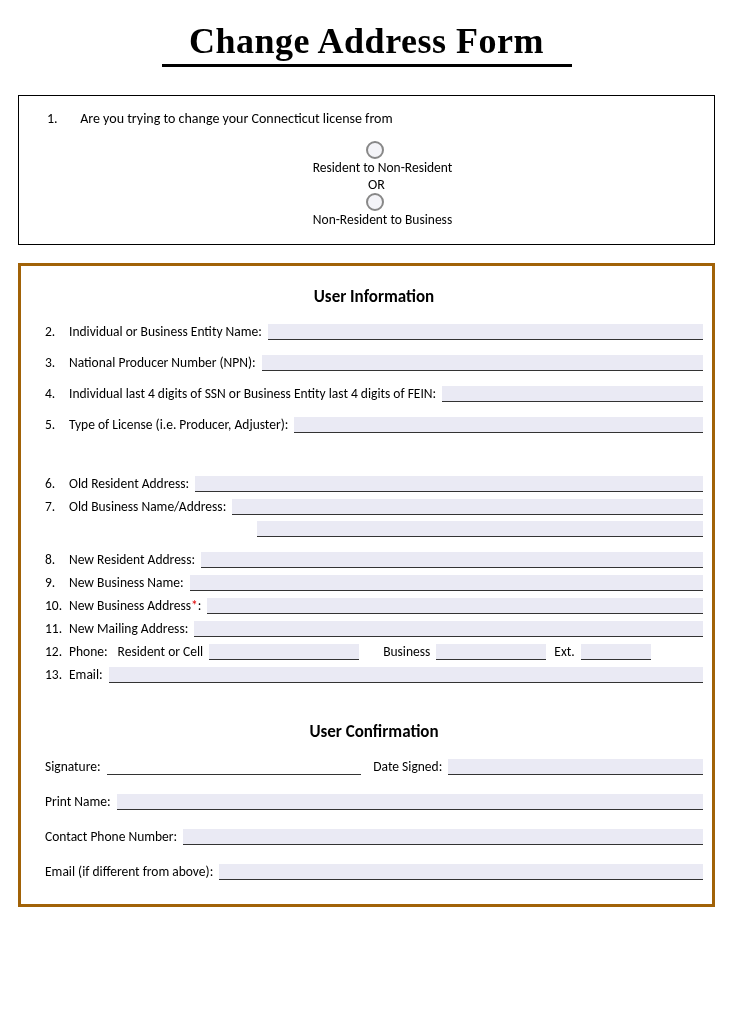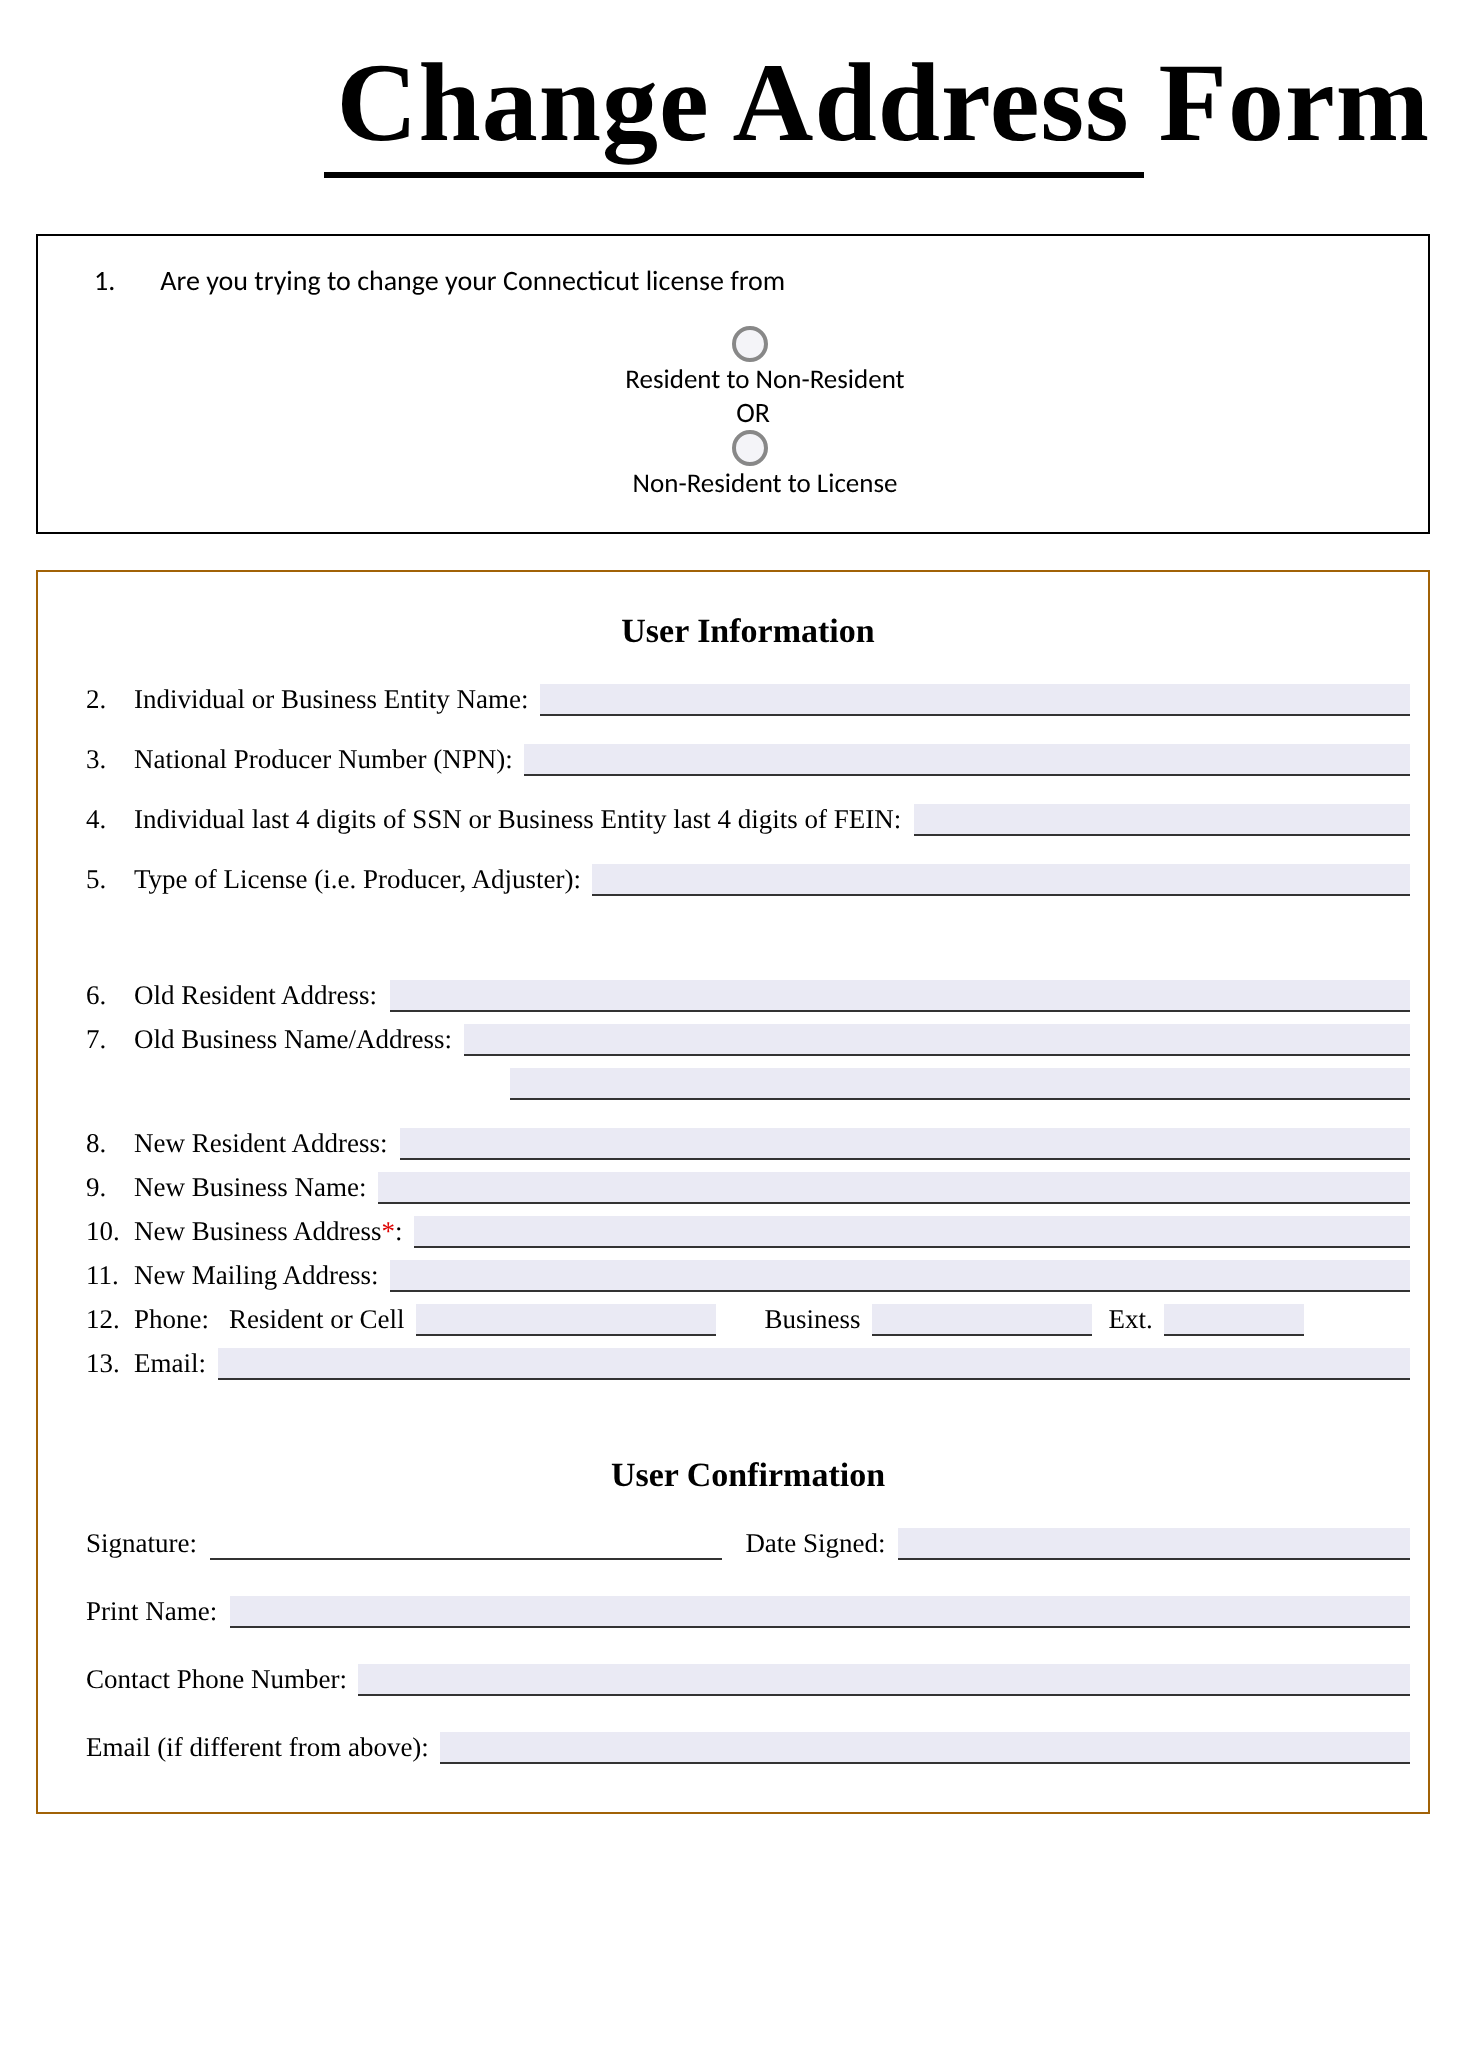--- a/index.html
+++ b/index.html
@@ -6,43 +6,43 @@
   body {
     font-family: Calibri, 'Segoe UI', Arial, sans-serif;
     background: #fff;
     width: 733px;
     padding: 20px 18px 30px 18px;
     color: #000;
   }
   .title {
     font-family: 'Times New Roman', Georgia, serif;
     font-weight: bold;
-    font-size: 56px;
-    text-align: right;
+    font-size: 36px;
+    text-align: center;
     letter-spacing: 0.5px;
   }
   .title-underline {
     width: 410px;
     height: 3px;
     background: #000;
     margin: 2px auto 28px auto;
   }
   .box {
     border: 1px solid #000;
     padding: 14px 28px 16px 28px;
     margin-bottom: 18px;
   }
   .q1 { font-size: 14px; }
   .q1-row { display:flex; align-items:center; margin-top: 14px; padding-left: 32px; flex-direction: column; }
   .radio {
     display:inline-block; width:18px; height:18px; border:2px solid #888; border-radius:50%; background:#f4f4f8; margin-right:16px; vertical-align:middle;
   }
   .or { margin: 0 52px 0 40px; font-size:14px; }
   .section-title { text-align:center; font-weight:bold; font-size:17px; margin:6px 0 16px 0; }
-  .box2 { border:1px solid #a16207; padding: 14px 9px 20px 24px; font-family: Liberation Serif, serif; }
+  .box2 { border:3px solid #a16207; padding: 14px 9px 20px 24px; }
   .field-row { display:flex; align-items:flex-end; font-size:13.5px; margin-bottom: 14px; }
   .field-row.tight { margin-bottom:6px; }
   .num { width:24px; flex-shrink:0; }
   .label { white-space:nowrap; margin-right:6px; }
   .fill {
     flex:1; min-width:20px; height:16px;
     border-bottom:1px solid #333;
     background:#eaeaf4;
   }
   .fill.plain { background:transparent; }
@@ -59,21 +59,21 @@
 <div class="box">
   <div class="q1">
     <span class="num" style="display:inline-block;width:30px">1.</span>
     <span>Are you trying to change your Connecticut license from</span>
   </div>
   <div class="q1-row">
     <span class="radio"></span>
     <span style="font-size:13.5px">Resident to Non-Resident</span>
     <span class="or">OR</span>
     <span class="radio"></span>
-    <span style="font-size:13.5px">Non-Resident to License</span>
+    <span style="font-size:13.5px">Non-Resident to Business</span>
   </div>
 </div>
 
 <div class="box2">
 
   <div class="section-title">User Information</div>
 
   <div class="field-row">
     <span class="num">2.</span>
     <span class="label">Individual or Business Entity Name:</span>

